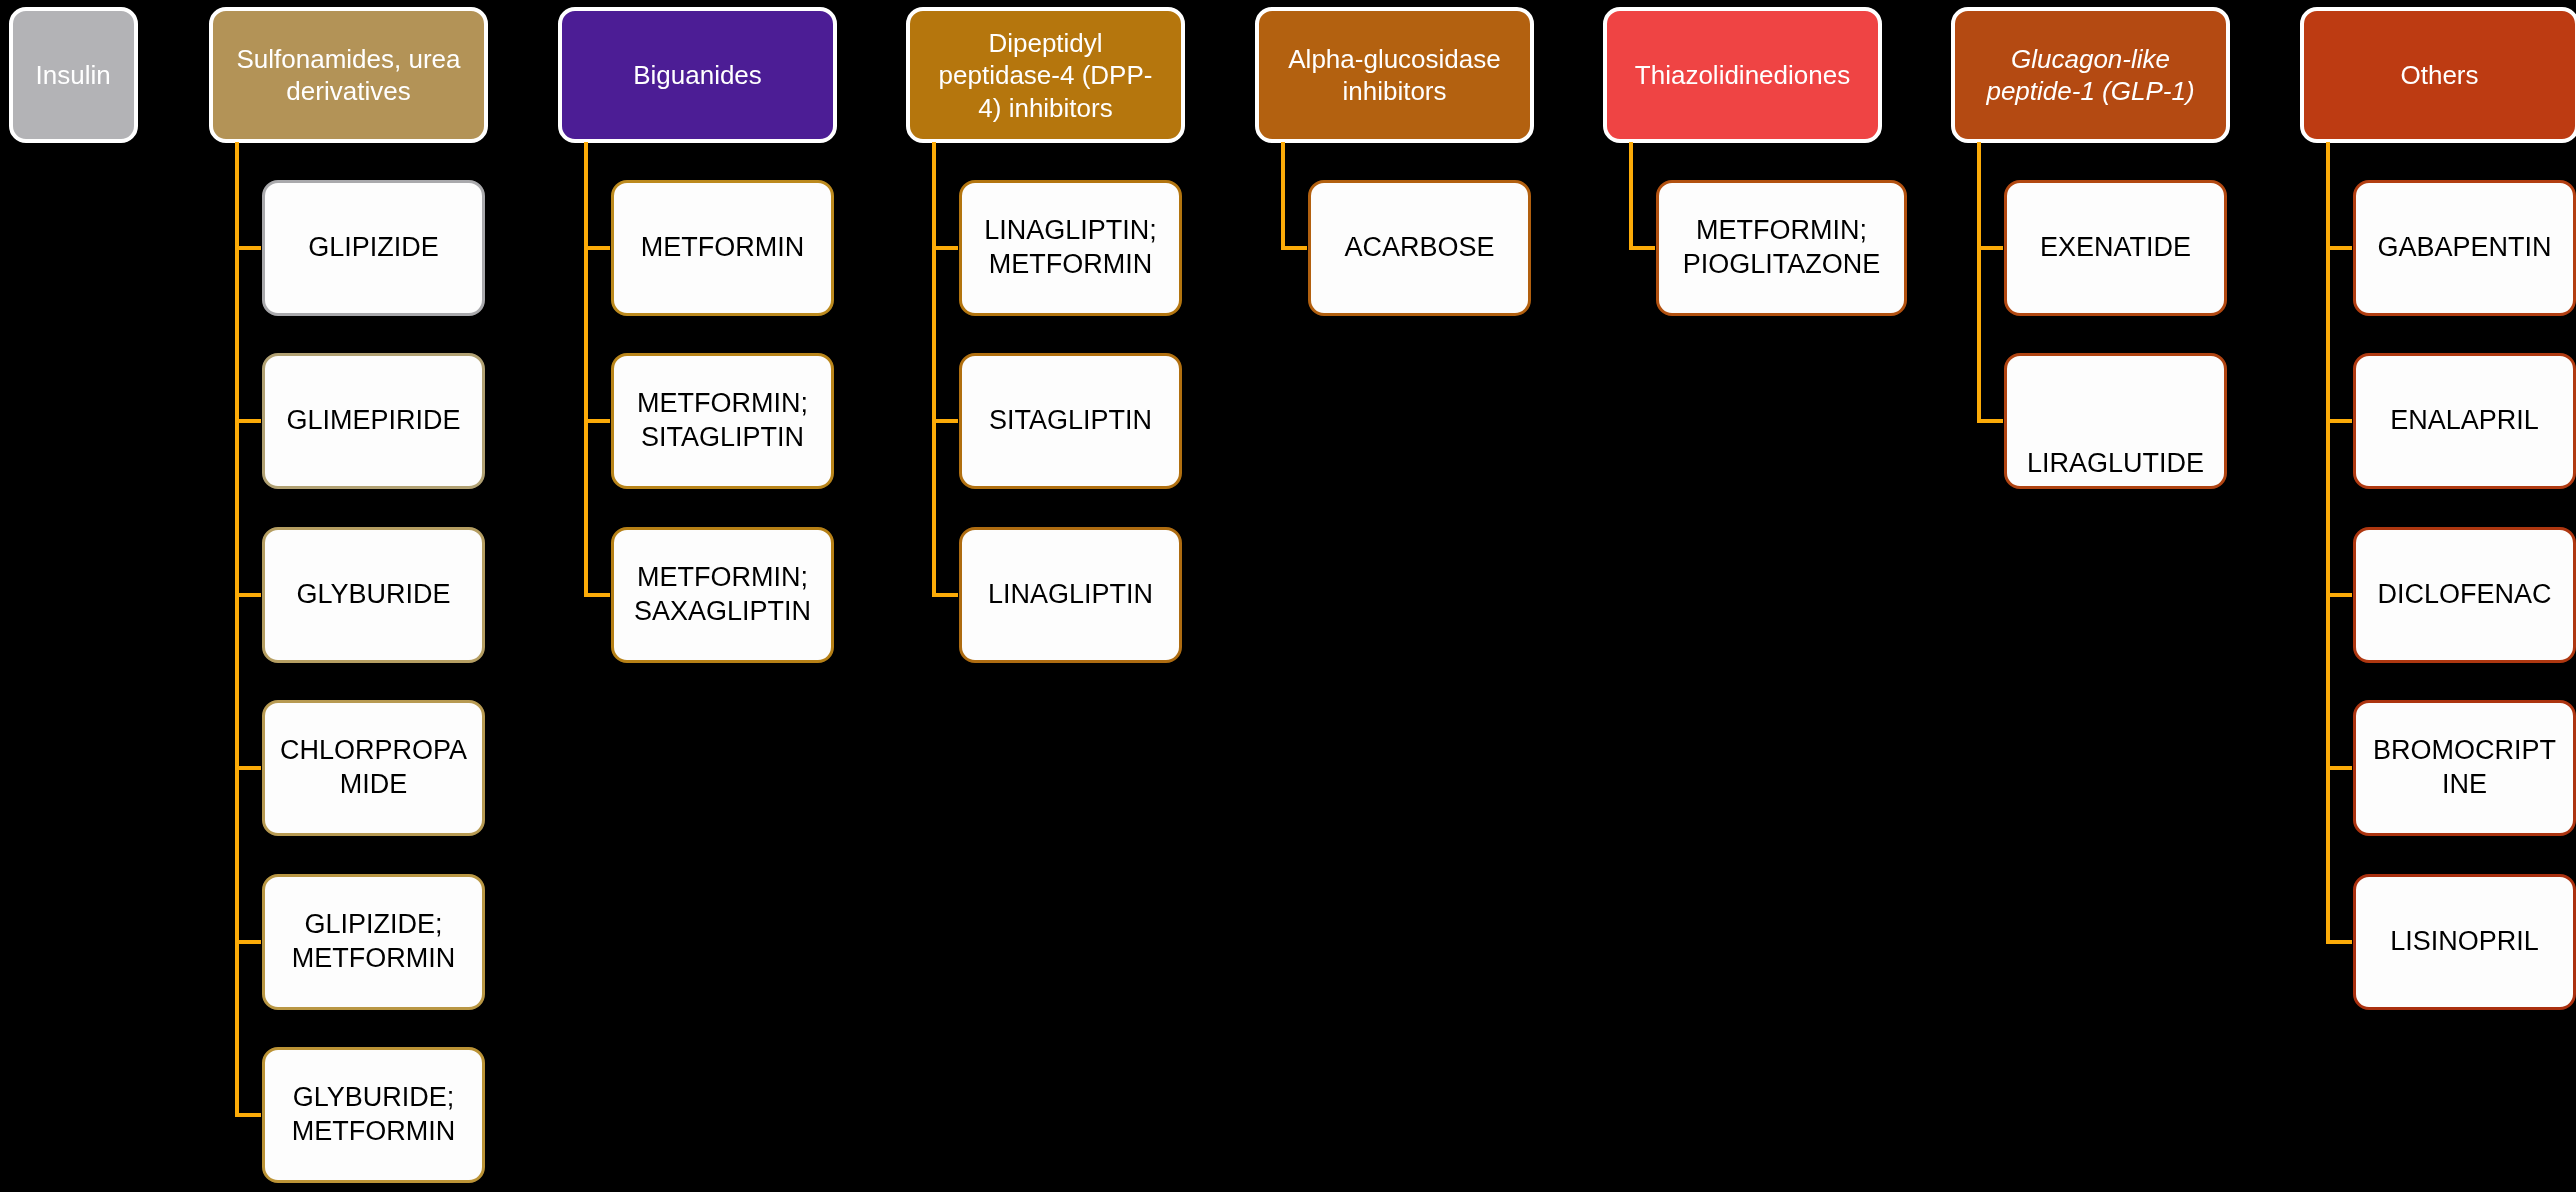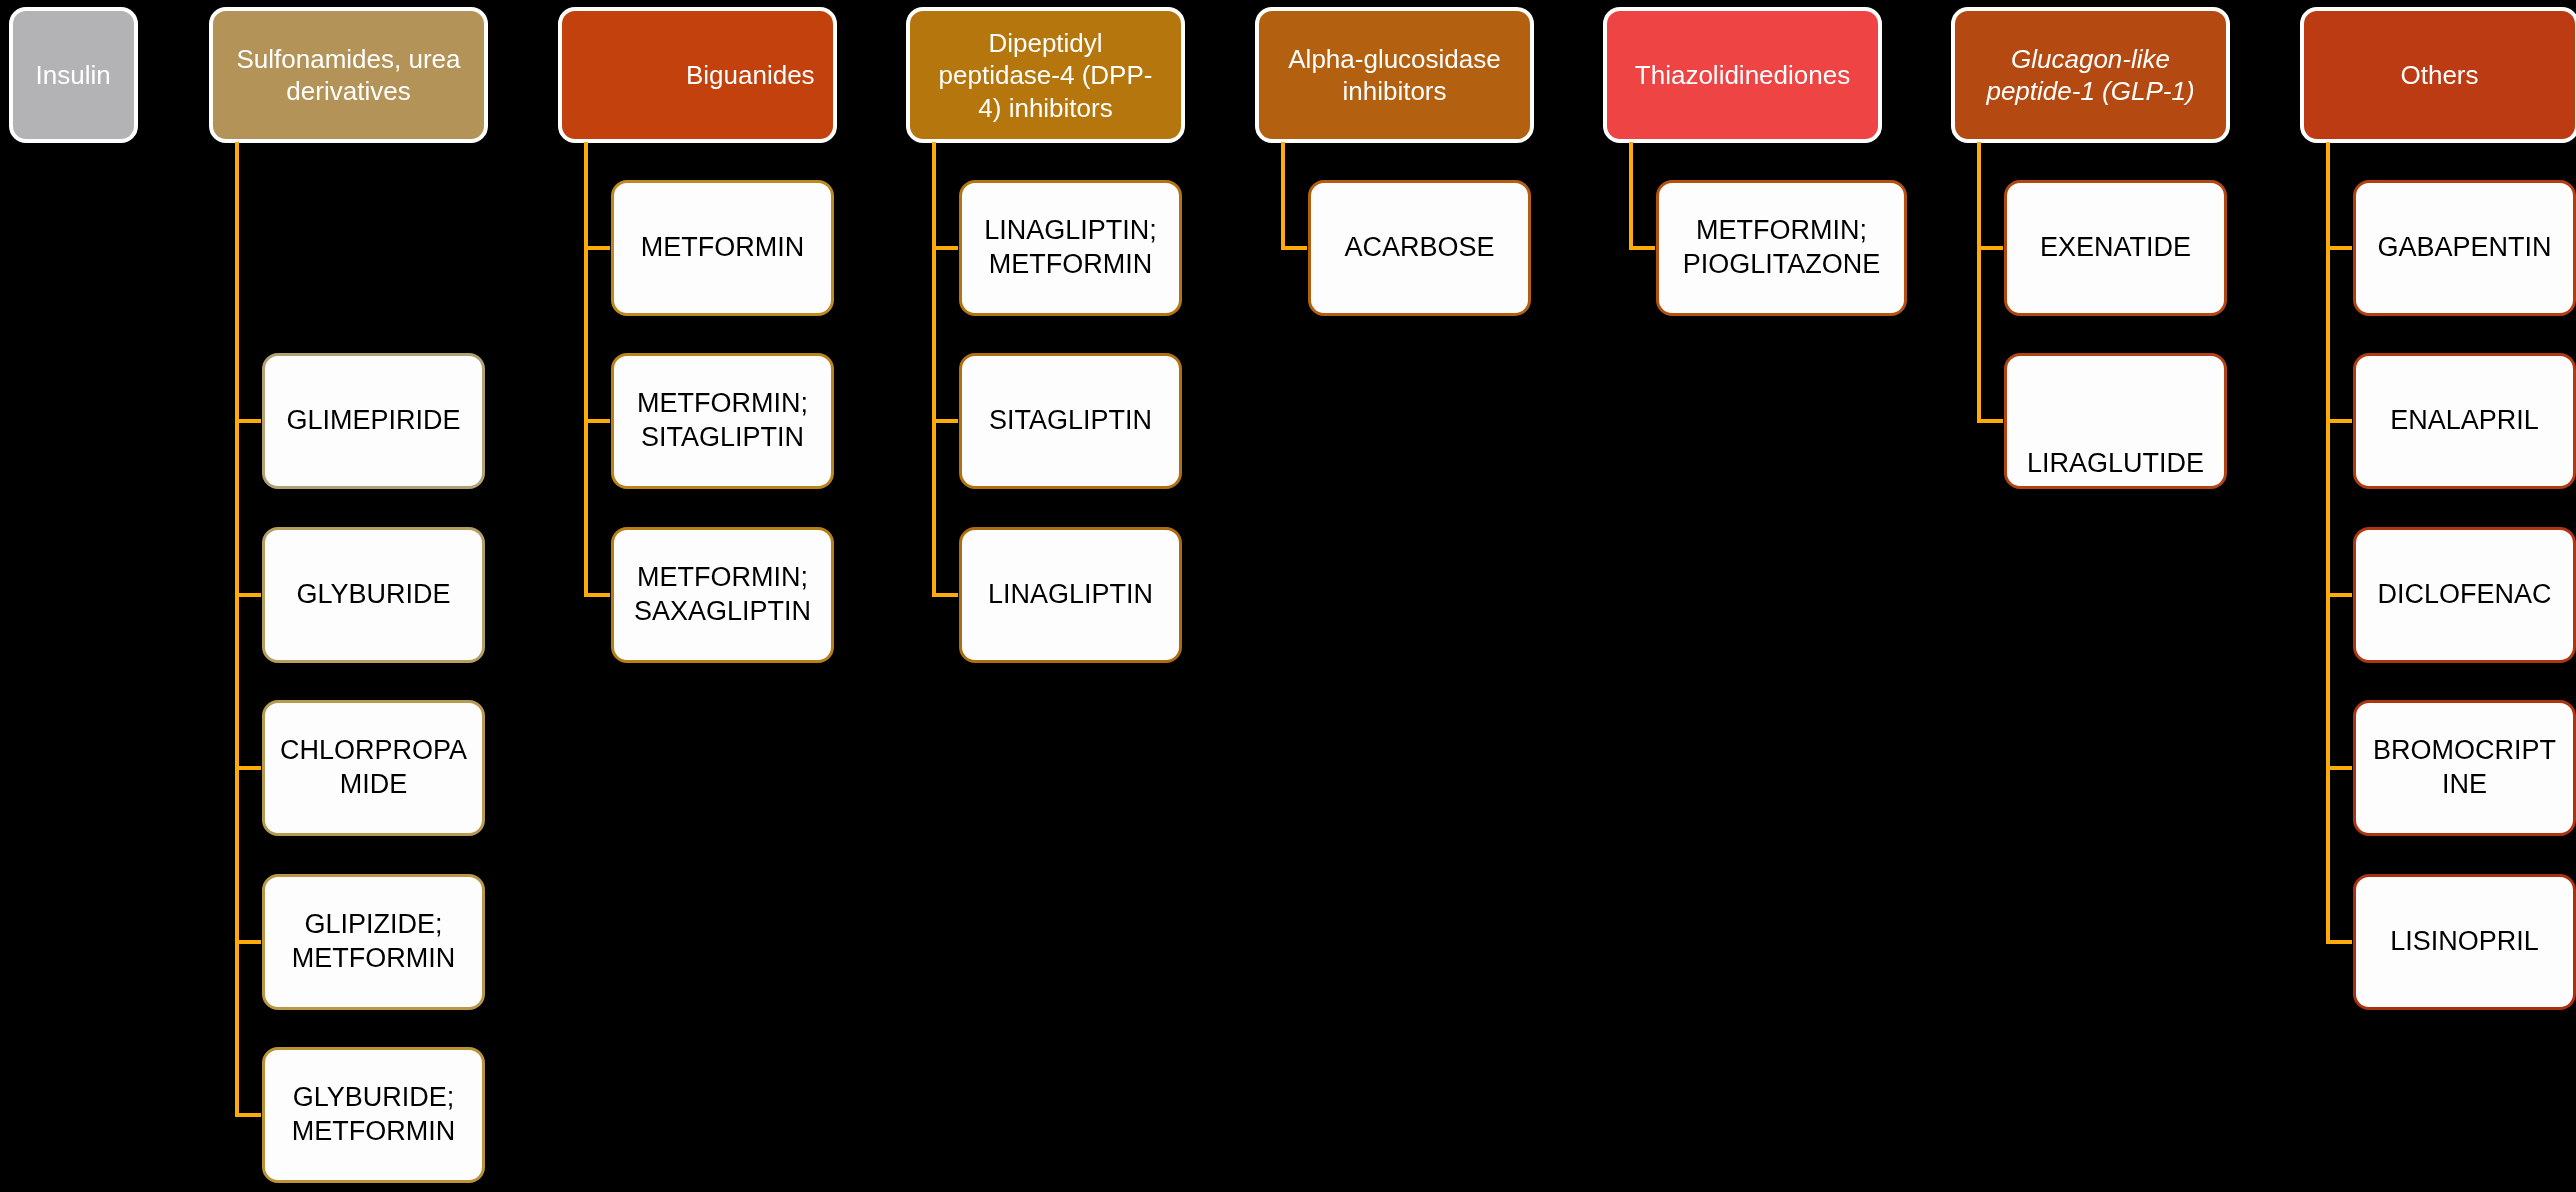--- a/index.html
+++ b/index.html
@@ -69,20 +69,24 @@
     <div class="header" style="background-color: rgb(179, 179, 182);">
       <span>Insulin</span>
     </div>
   </div>
 
   <section class="group g0">
     <div class="header" style="background-color: rgb(179, 147, 87);">
       <span>Sulfonamides, urea derivatives</span>
     </div>
     <div class="trunk" style="height:975px"></div>
+    <div class="node r0" style="border-color: rgb(169, 169, 172);">
+      <div class="stub"></div>
+      <span class="lbl">GLIPIZIDE</span>
+    </div>
     <div class="node r1" style="border-color: rgb(177, 161, 115);">
       <div class="stub"></div>
       <span class="lbl">GLIMEPIRIDE</span>
     </div>
     <div class="node r2" style="border-color: rgb(181, 158, 98);">
       <div class="stub"></div>
       <span class="lbl">GLYBURIDE</span>
     </div>
     <div class="node r3" style="border-color: rgb(183, 154, 82);">
       <div class="stub"></div>
@@ -92,21 +96,21 @@
       <div class="stub"></div>
       <span class="lbl">GLIPIZIDE; METFORMIN</span>
     </div>
     <div class="node r5" style="border-color: rgb(187, 147, 54);">
       <div class="stub"></div>
       <span class="lbl">GLYBURIDE; METFORMIN</span>
     </div>
   </section>
 
   <section class="group g1">
-    <div class="header" style="background-color: #c2410c; justify-content: flex-end;">
+    <div class="header" style="background-color: #4c1d95;">
       <span>Biguanides</span>
     </div>
     <div class="trunk" style="height:454px"></div>
     <div class="node r0" style="border-color: rgb(188, 138, 30); text-align: center;">
       <div class="stub"></div>
       <span class="lbl">METFORMIN</span>
     </div>
     <div class="node r1" style="border-color: rgb(185, 133, 26);">
       <div class="stub"></div>
       <span class="lbl">METFORMIN; SITAGLIPTIN</span>

